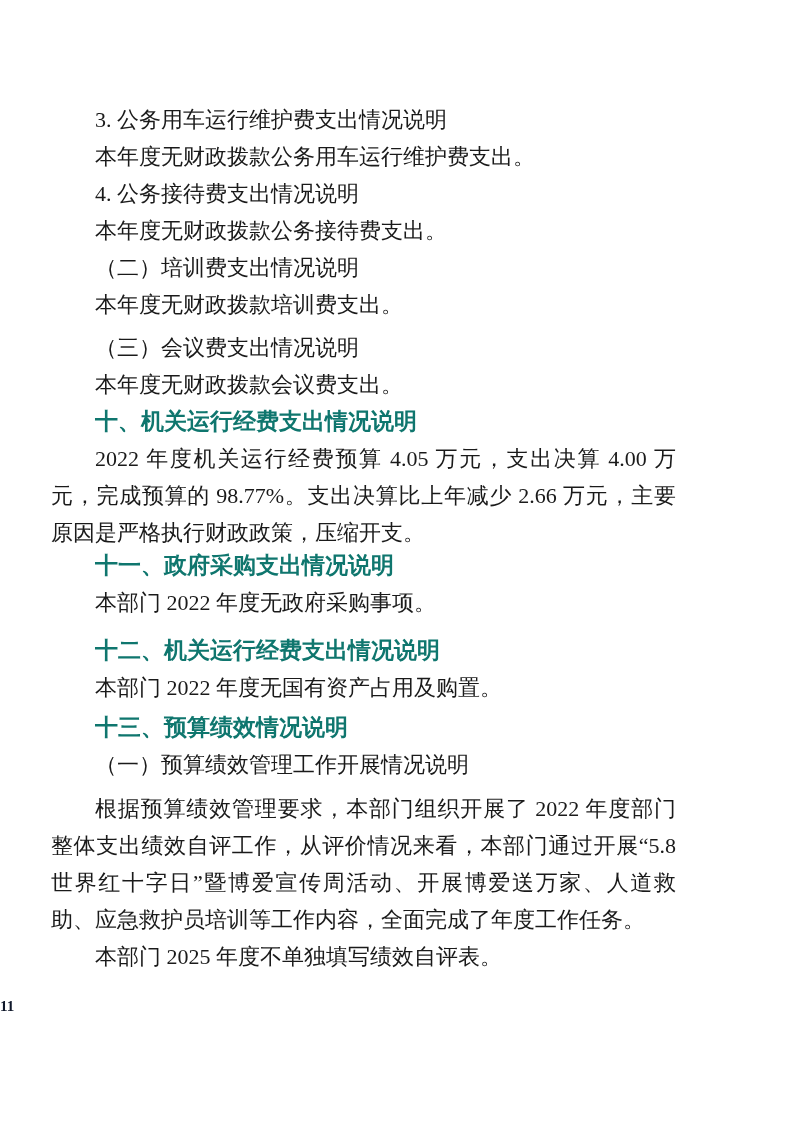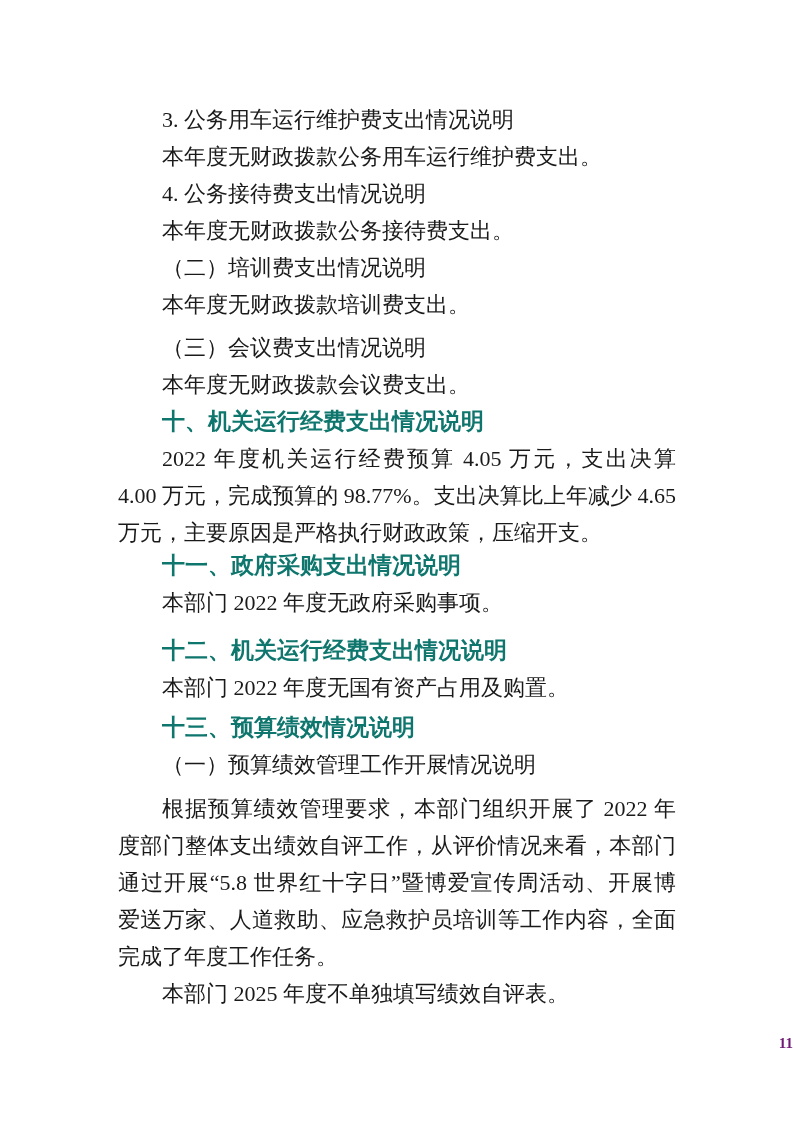--- a/index.html
+++ b/index.html
@@ -10,21 +10,21 @@
   .page {
     position: relative;
     width: 793px;
     height: 1122px;
     background: #ffffff;
     overflow: hidden;
     box-sizing: border-box;
   }
   .content {
     box-sizing: border-box;
-    padding: 101px 117px 0 118px;
+    padding: 101px 117px 0 51px;
   }
   .line {
     font-size: 22px;
     line-height: 37px;
     color: #1a1a1a;
   }
   .body {
     font-family: "Liberation Serif", "DejaVu Serif", serif;
     text-indent: 44px;
   }
@@ -39,43 +39,43 @@
     text-indent: 44px;
   }
   .mt3  { margin-top: 3px; }
   .mt4  { margin-top: 0; }
   .mt6  { margin-top: 6px; }
   .mt7  { margin-top: 7px; }
   .mt11 { margin-top: 11px; }
   .mtm4 { margin-top: -4px; }
   .pagenum {
     margin-top: 21px;
-    text-align: right;
+    text-align: left;
     font-family: "Liberation Serif", "DejaVu Serif", serif;
     font-size: 15px;
     font-weight: 600;
     line-height: 20px;
-    color: #701a75;
+    color: #0f172a;
   }
 </style>
 </head>
 <body>
 
 <div class="page">
   <div class="content">
     <div class="line body">3. 公务用车运行维护费支出情况说明</div>
     <div class="line body">本年度无财政拨款公务用车运行维护费支出。</div>
     <div class="line body">4. 公务接待费支出情况说明</div>
     <div class="line body">本年度无财政拨款公务接待费支出。</div>
     <div class="line body mt4">（二）培训费支出情况说明</div>
     <div class="line body">本年度无财政拨款培训费支出。</div>
     <div class="line body mt6">（三）会议费支出情况说明</div>
     <div class="line body">本年度无财政拨款会议费支出。</div>
     <div class="line heading">十、机关运行经费支出情况说明</div>
-    <div class="line body just">2022 年度机关运行经费预算 4.05 万元，支出决算 4.00 万元，完成预算的 98.77%。支出决算比上年减少 4.65 万元，主要原因是严格执行财政政策，压缩开支。</div>
+    <div class="line body just">2022 年度机关运行经费预算 4.05 万元，支出决算 4.00 万元，完成预算的 98.77%。支出决算比上年减少 2.66 万元，主要原因是严格执行财政政策，压缩开支。</div>
     <div class="line heading mtm4">十一、政府采购支出情况说明</div>
     <div class="line body">本部门 2022 年度无政府采购事项。</div>
     <div class="line heading mt11">十二、机关运行经费支出情况说明</div>
     <div class="line body">本部门 2022 年度无国有资产占用及购置。</div>
     <div class="line heading mt3">十三、预算绩效情况说明</div>
     <div class="line body">（一）预算绩效管理工作开展情况说明</div>
     <div class="line body just mt7">根据预算绩效管理要求，本部门组织开展了 2022 年度部门整体支出绩效自评工作，从评价情况来看，本部门通过开展“5.8 世界红十字日”暨博爱宣传周活动、开展博爱送万家、人道救助、应急救护员培训等工作内容，全面完成了年度工作任务。</div>
     <div class="line body">本部门 2025 年度不单独填写绩效自评表。</div>
   </div>
   <div class="pagenum">11</div>

